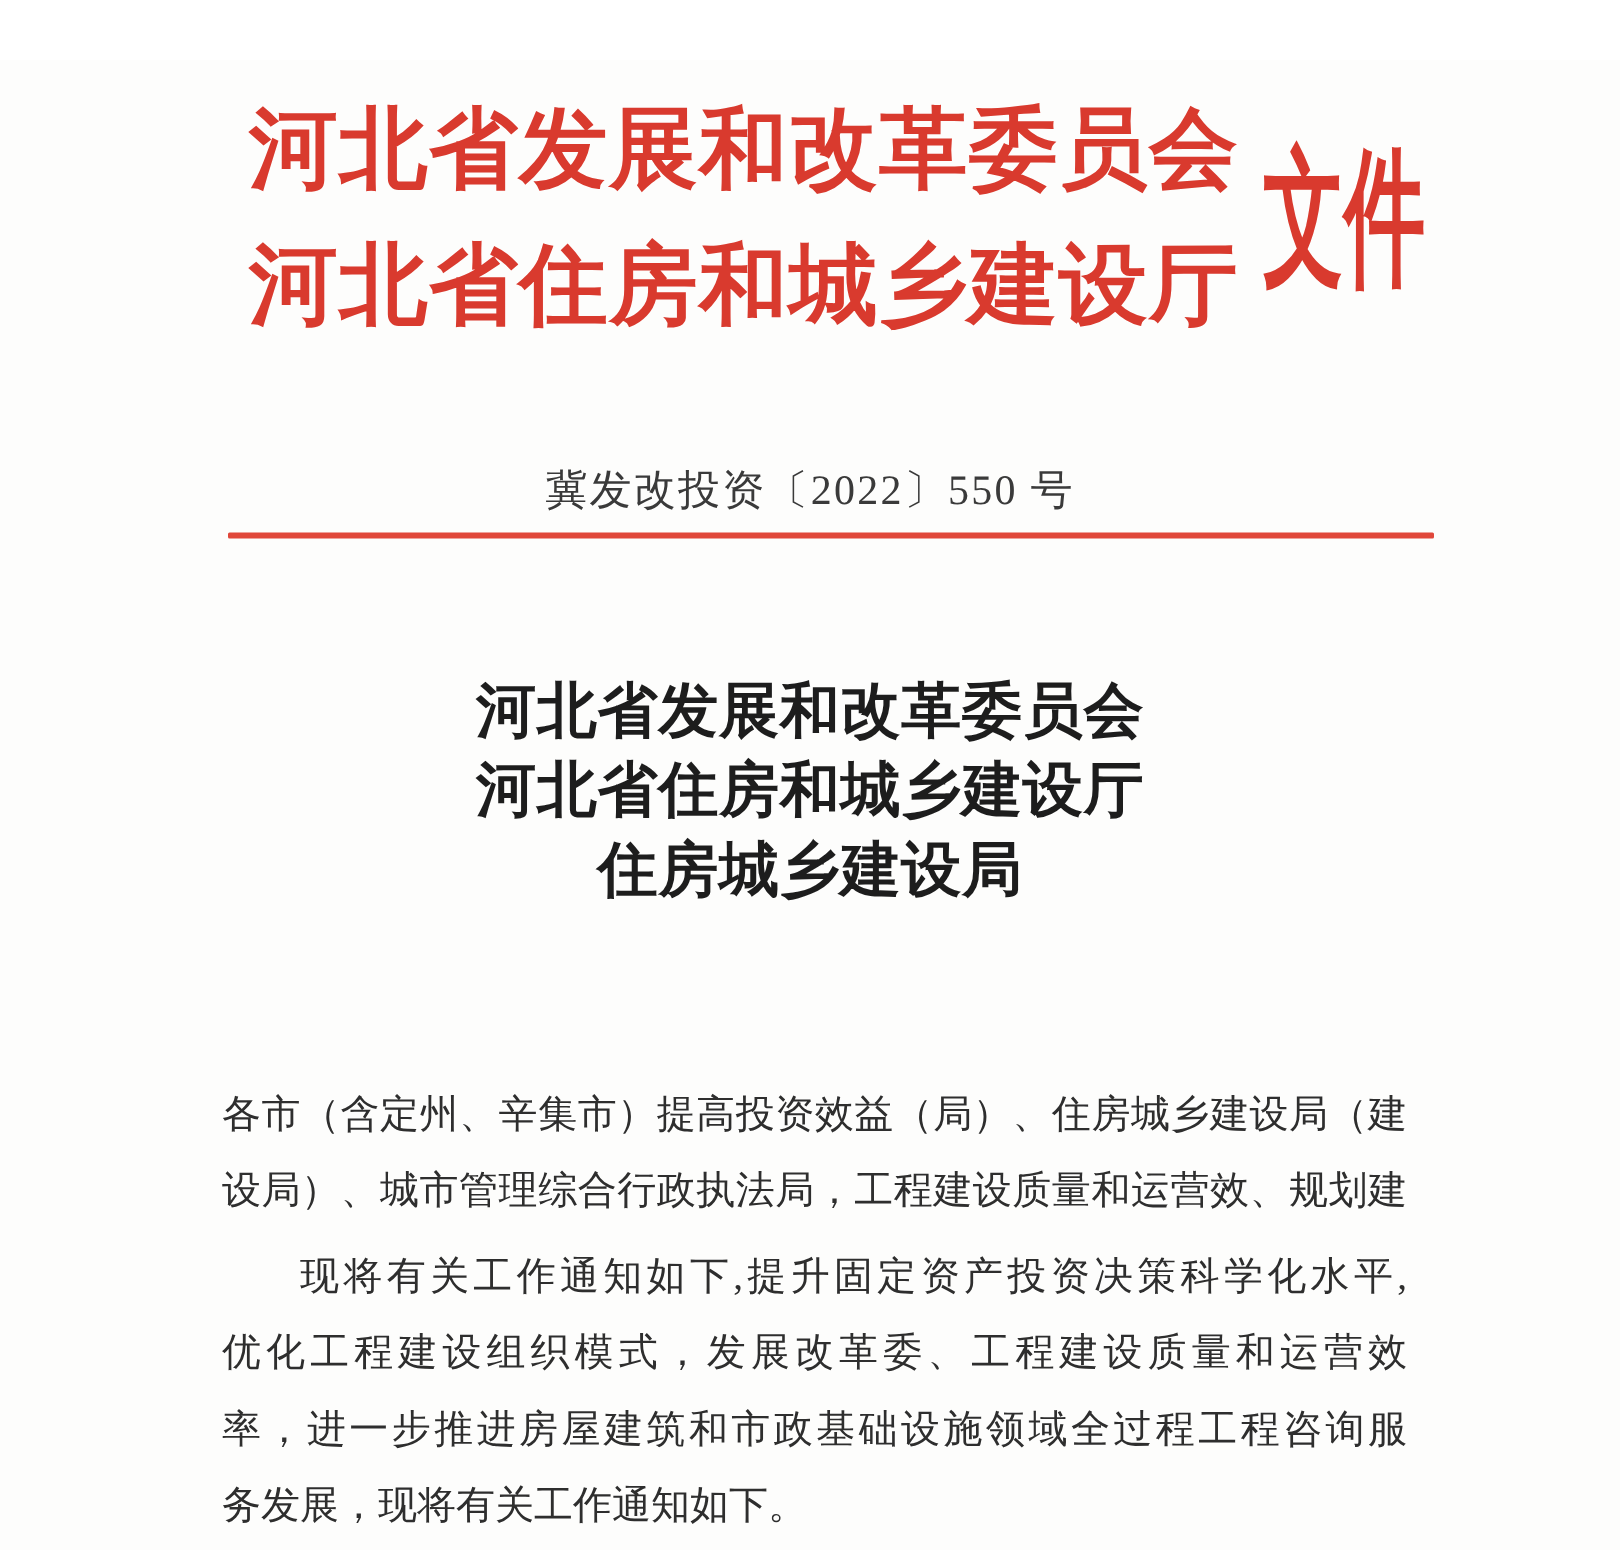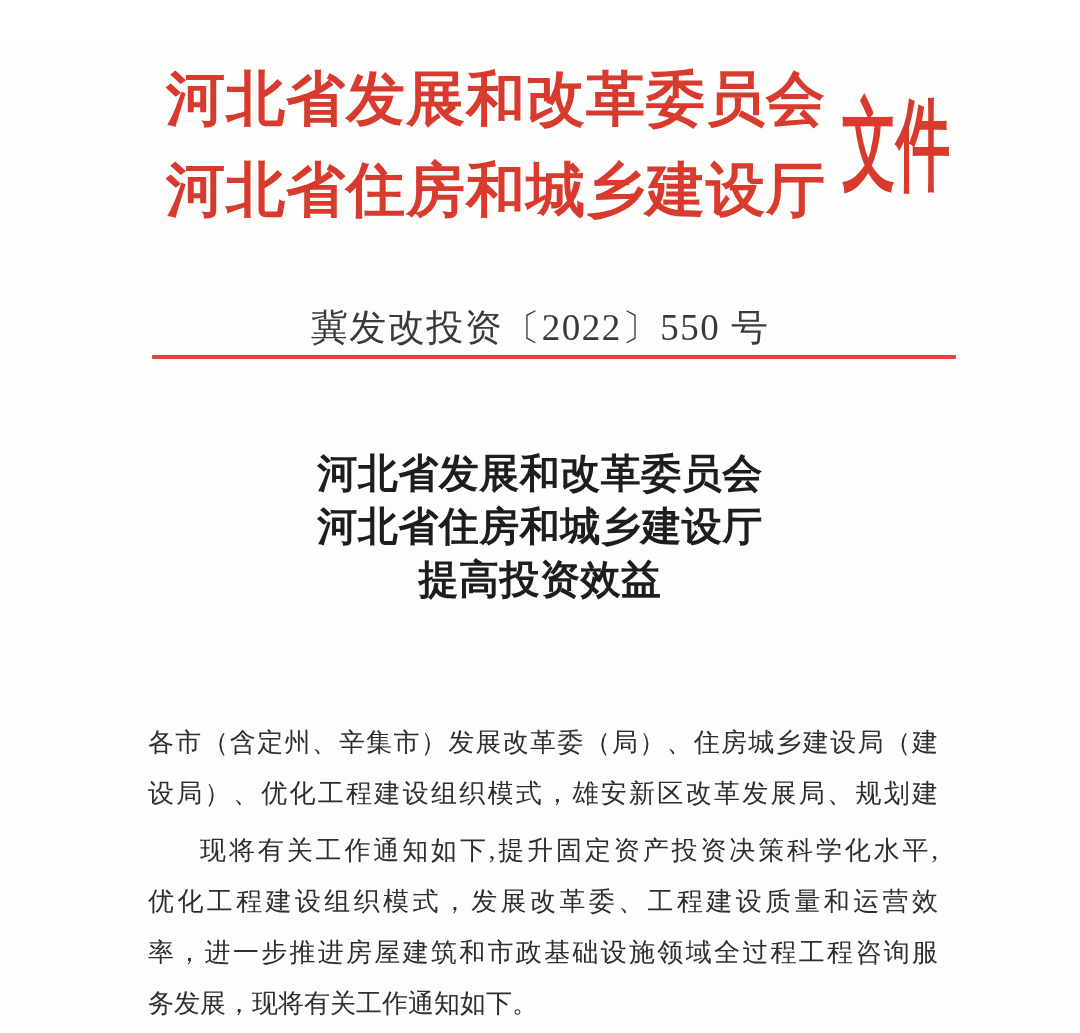--- a/index.html
+++ b/index.html
@@ -46,21 +46,21 @@
     transform-origin:top left;
     white-space:nowrap;
   }
   
   .ref-number{
     position:absolute;
     left:0;
     top:271px;
     width:1080px;
     text-align:center;
-    font-size:37px;
+    font-size:28px;
     line-height:34px;
     letter-spacing:1.5px;
     color:var(--refnum-ink);
     white-space:nowrap;
   }
   
   .red-rule{
     position:absolute;
     left:152px;
     top:315px;
@@ -115,27 +115,27 @@
 
   <div class="doc-marker">文件</div>
 
   <div class="ref-number">冀发改投资〔2022〕550 号</div>
 
   <div class="red-rule"></div>
 
   <div class="doc-title">
     <div>河北省发展和改革委员会</div>
     <div>河北省住房和城乡建设厅</div>
-    <div>提高投资效益</div>
+    <div>住房城乡建设局</div>
   </div>
 
   <div class="body-text">
     <div class="para-recipients">
-      <div class="body-line">各市（含定州、辛集市）发展改革委（局）、住房城乡建设局（建</div>
-      <div class="body-line">设局）、优化工程建设组织模式，雄安新区改革发展局、规划建</div>
+      <div class="body-line">各市（含定州、辛集市）提高投资效益（局）、住房城乡建设局（建</div>
+      <div class="body-line">设局）、城市管理综合行政执法局，工程建设质量和运营效、规划建</div>
     </div>
     <div class="para-intro">
       <div class="body-line first">现将有关工作通知如下,提升固定资产投资决策科学化水平,</div>
       <div class="body-line">优化工程建设组织模式，发展改革委、工程建设质量和运营效</div>
       <div class="body-line">率，进一步推进房屋建筑和市政基础设施领域全过程工程咨询服</div>
       <div class="body-line short">务发展，现将有关工作通知如下。</div>
     </div>
   </div>
 
 </div>

